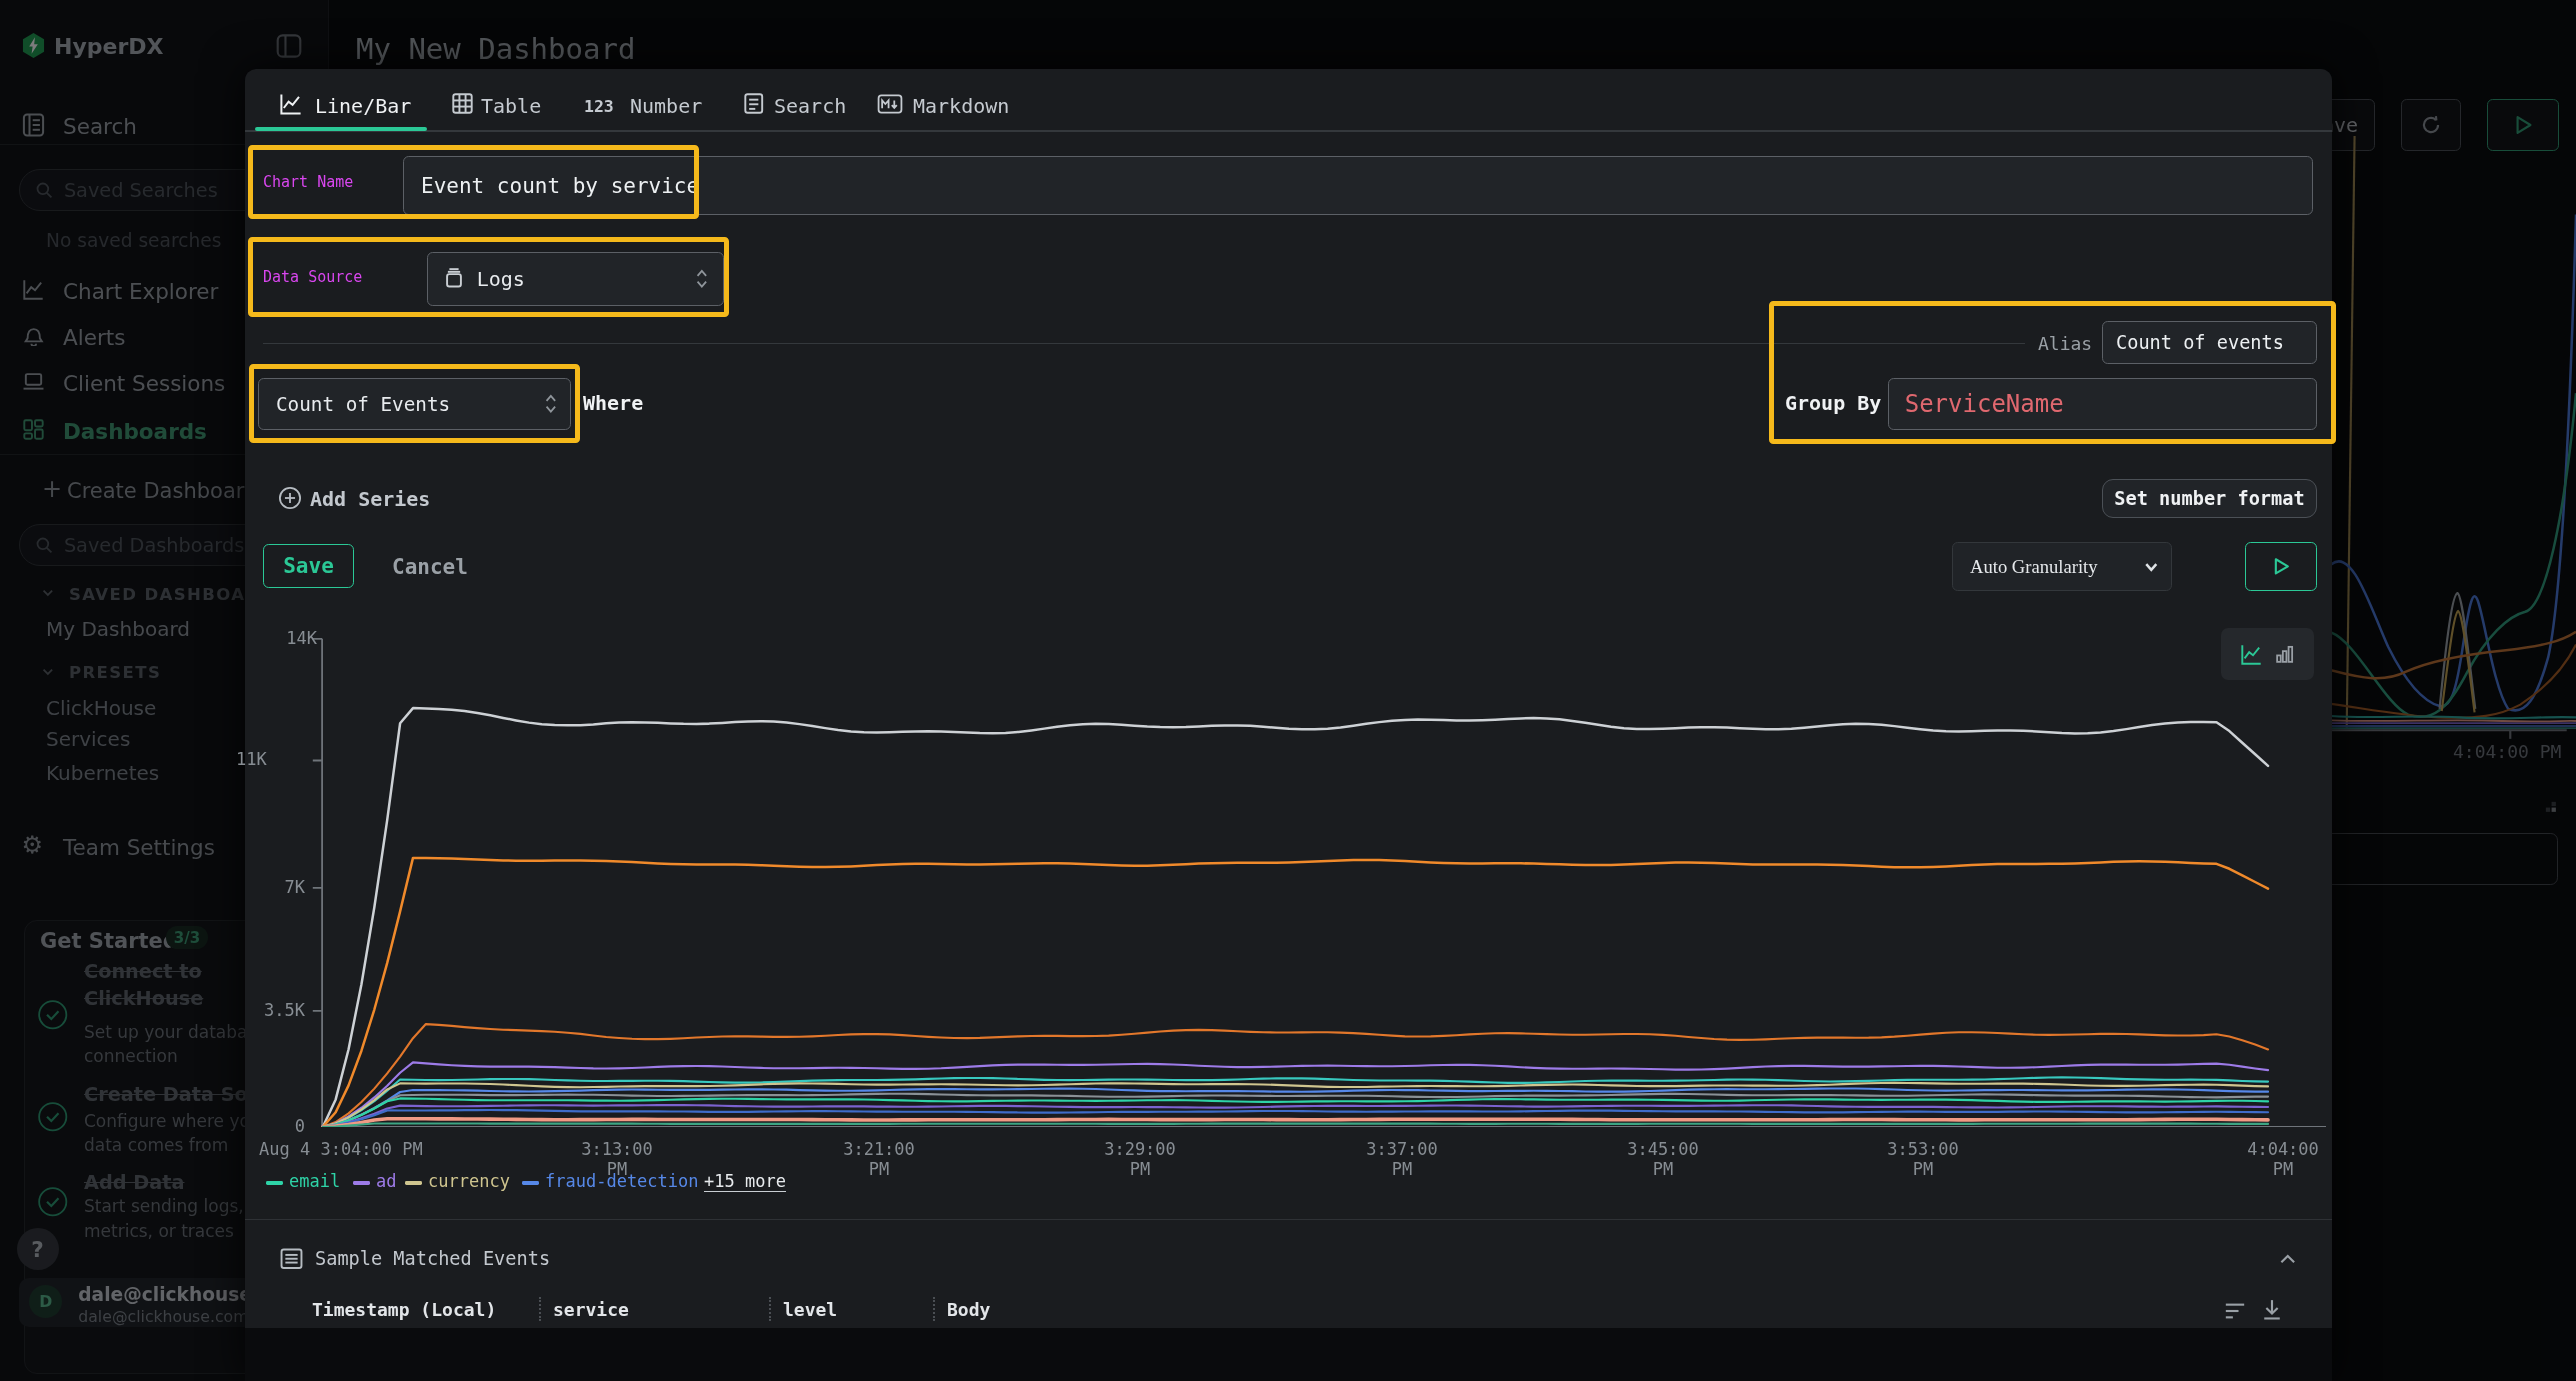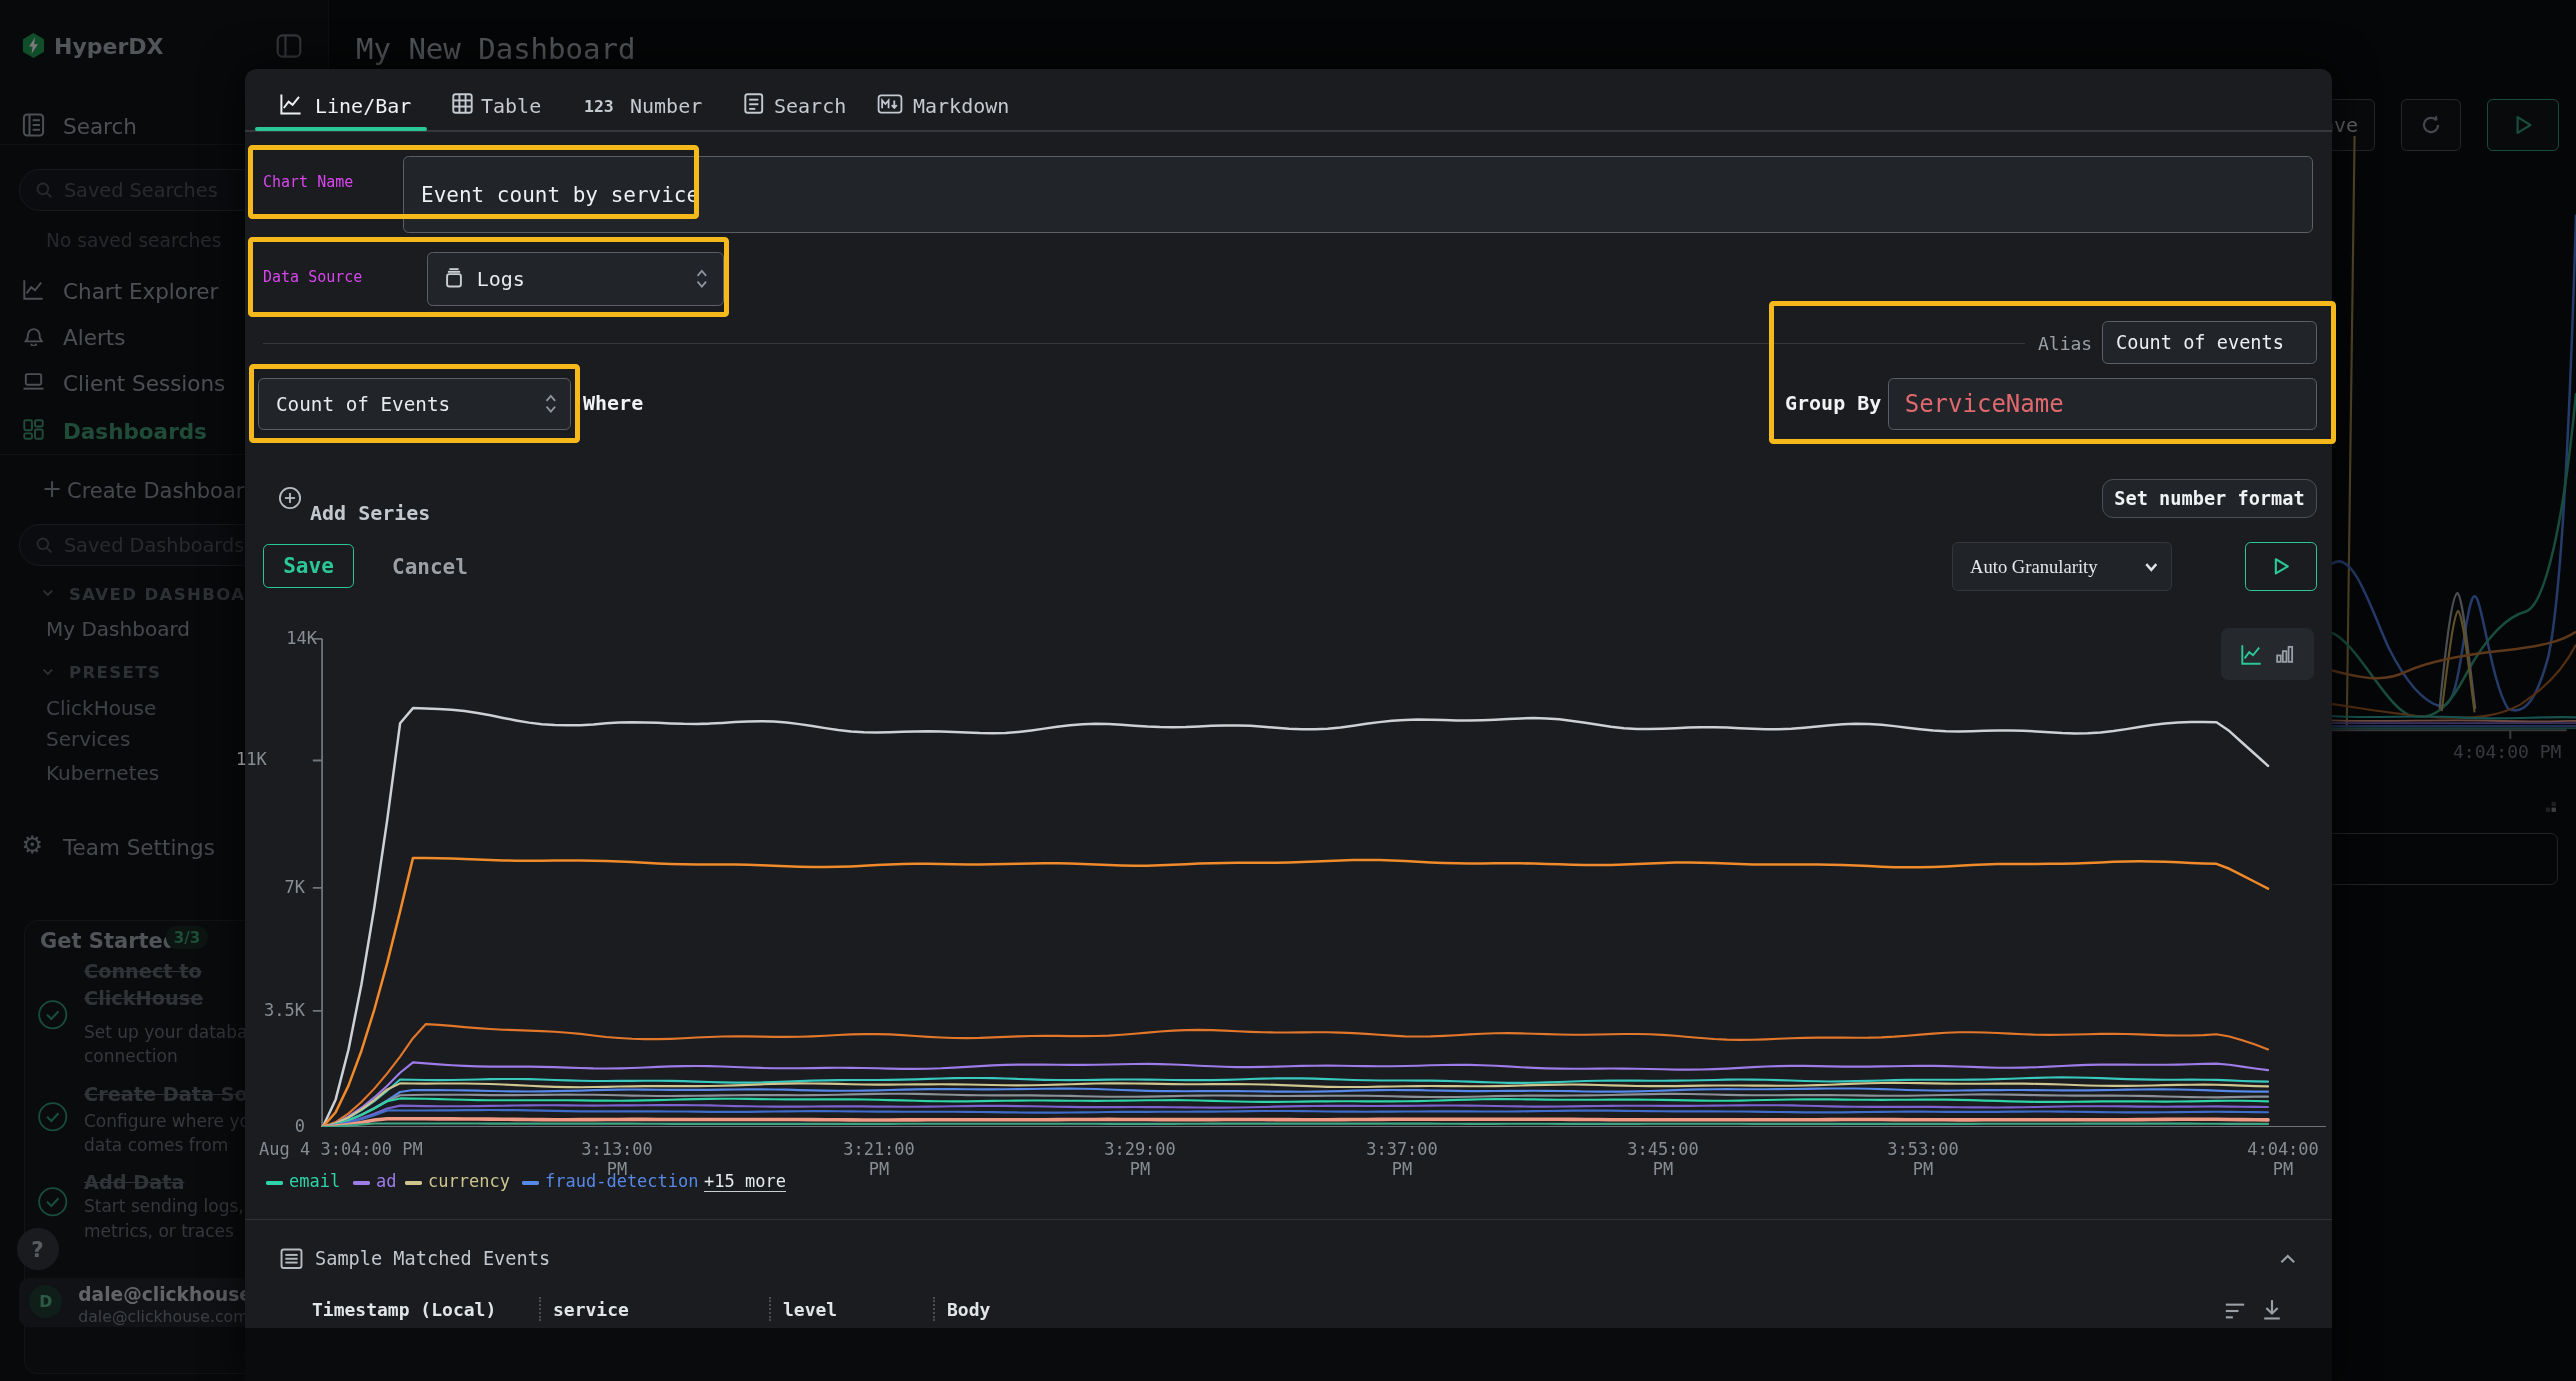--- a/index.html
+++ b/index.html
@@ -284,21 +284,21 @@
         <path d="M7 20 V9 L11.5 14 L16 9 V20" fill="none" stroke="#c5cad0" stroke-width="2.5"></path>
         <path d="M24 9 V19 M20.5 15.5 L24 19.5 L27.5 15.5" fill="none" stroke="#c5cad0" stroke-width="2.5"></path>
       </svg>
   </span>
   <span class="abs mono tab-label" style="left:913px;top:94px;">Markdown</span>
 
   <div class="abs" style="left:245px;top:130px;width:2087px;height:2.1px;background:#34383c;"></div>
   <div class="abs" style="left: 255px; top: 127px; width: 172px; height: 4.3px; border-radius: 2.1px; background: rgb(43, 200, 150);"></div>
 
   <span class="abs mono field-label" style="left:263px;top:173px;">Chart Name</span>
-  <input class="abs tinput" style="left: 403px; top: 156px; width: 1910px; height: 77px; padding: 0px 17px; font-size: 21px;" value="Event count by service">
+  <input class="abs tinput" style="left: 403px; top: 156px; width: 1910px; height: 59px; padding: 0px 17px; font-size: 21px;" value="Event count by service">
 
   <span class="abs mono field-label" style="left:263px;top:268px;">Data Source</span>
   <div class="abs selbox" style="left:427px;top:252px;width:297px;height:54px;">
     <span style="margin-left:15.7px;display:flex;">
       <svg width="20" height="21.5" viewBox="0 0 26 28">
           <rect x="4" y="8" width="18" height="16" rx="3" fill="none" stroke="#c9ced3" stroke-width="2.5"></rect>
           <line x1="5" y1="5" x2="21" y2="5" stroke="#c9ced3" stroke-width="2.5"></line>
           <line x1="7" y1="1.5" x2="19" y2="1.5" stroke="#c9ced3" stroke-width="2.5"></line>
         </svg>
     </span>
@@ -328,21 +328,21 @@
   <span class="abs mono bold-label" style="left:1785px;top:391px;">Group By</span>
   <input class="abs tinput" style="left: 1888px; top: 378px; width: 429px; height: 52px; padding: 0px 15.7px; font-size: 24px; color: rgb(224, 104, 111);" value="ServiceName">
 
   <span class="abs" style="left:277px;top:485px;">
     <svg width="26" height="26" viewBox="0 0 36 36">
         <circle cx="18" cy="18" r="14" fill="none" stroke="#b6bcc2" stroke-width="2.5"></circle>
         <line x1="18" y1="11" x2="18" y2="25" stroke="#b6bcc2" stroke-width="2.5"></line>
         <line x1="11" y1="18" x2="25" y2="18" stroke="#b6bcc2" stroke-width="2.5"></line>
       </svg>
   </span>
-  <span class="abs mono" style="left:310px;top:487px;font-size:20px;font-weight:bold;color:#c3c8ce;margin-top:14px;">Add Series</span>
+  <span class="abs mono" style="left:310px;top:487px;font-size:20px;font-weight:bold;color:#c3c8ce;">Add Series</span>
 
   <div class="abs btn mono" style="left:2102px;top:479px;width:215px;height:39px;border:1.4px solid #4b5056;background:#212428;color:#eff1f3;font-size:18.6px;font-weight:bold;border-radius:11px;">Set number format</div>
 
   <div class="abs btn mono" style="left: 263px; top: 544px; width: 91px; height: 44px; border: 1.8px solid rgb(43, 200, 150); font-size: 21px; font-weight: bold; color: rgb(43, 200, 150);">Save</div>
   <span class="abs mono" style="left:392px;top:555px;font-size:21px;font-weight:bold;color:#9aa0a6;">Cancel</span>
 
   <div class="abs" style="left:1952px;top:542px;width:220px;height:49px;background:#202327;border:1.4px solid #33373b;border-radius:5.7px;display:flex;align-items:center;">
     <span class="mono" style="margin-left:17px;font-size:18.6px;color:#e6e9ec;font-family:Liberation Serif, serif;">Auto Granularity</span>
     <span style="position:absolute;right:10px;display:flex;">
       <svg width="18.6" height="18.6" viewBox="0 0 26 26">

